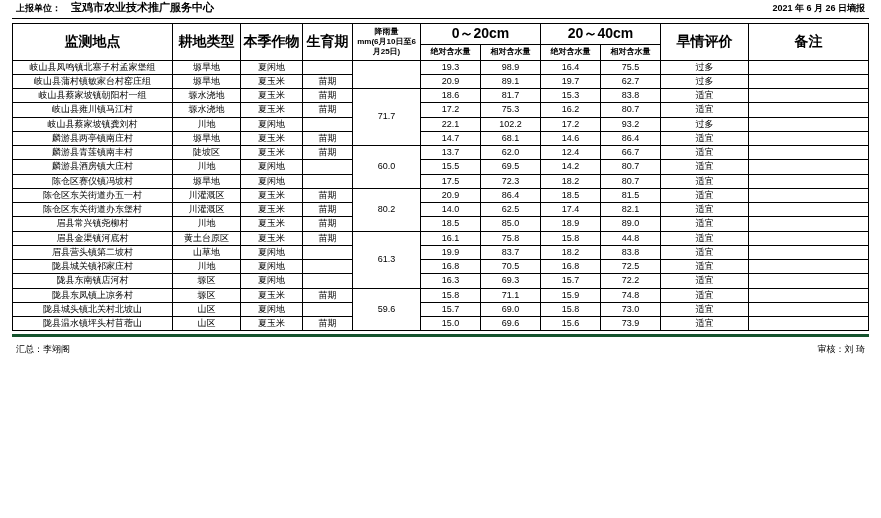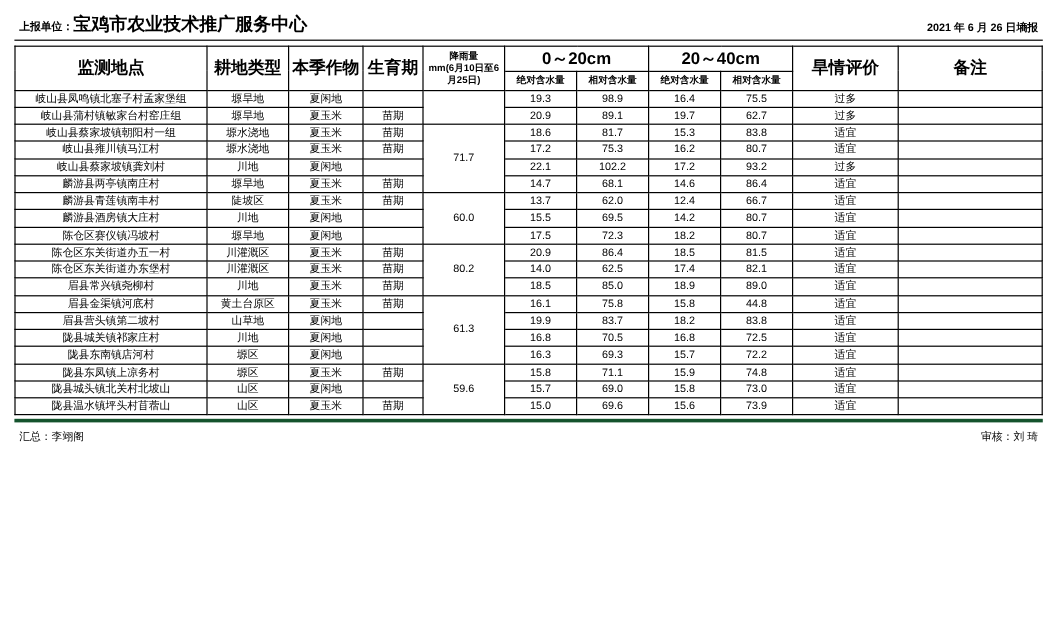--- a/index.html
+++ b/index.html
@@ -36,23 +36,24 @@
     justify-content: space-between;
     font-size: 9px;
     font-weight: bold;
     padding: 0 4px 3px 4px;
     border-bottom: 1px solid #000;
     margin-bottom: 4px;
   }
   .meta-left {
     display: flex;
     align-items: baseline;
+    gap: 10px;
   }
   .meta-left .unit-label { font-size: 9px; }
-  .meta-left .unit-value { font-size: 15px; margin-top: 11px; }
+  .meta-left .unit-value { font-size: 11px; }
   .meta-right { font-size: 9px; }
 
   table.sheet {
     border-collapse: collapse;
     width: 100%;
     table-layout: fixed;
   }
   table.sheet th, table.sheet td {
     border: 1px solid #000;
     font-size: 9px;

